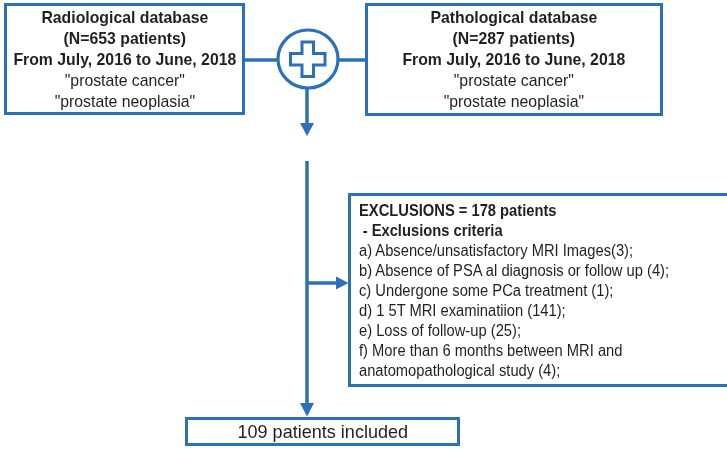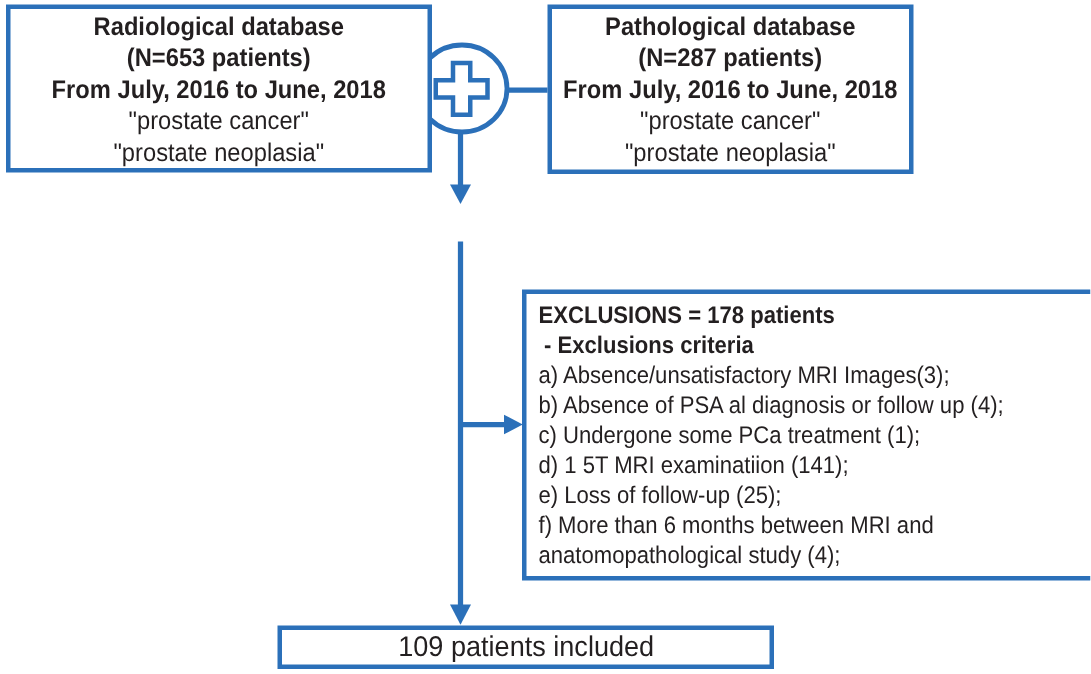--- a/index.html
+++ b/index.html
@@ -47,31 +47,31 @@
     <line x1="307" y1="88" x2="307" y2="124" stroke="#2B70B9" stroke-width="3.5"></line>
     <path d="M300,123 L314,123 L307,136 Z" fill="#2B70B9"></path>
 
     <line x1="307" y1="161" x2="307" y2="404" stroke="#2B70B9" stroke-width="3.5"></line>
     <path d="M300,403 L314,403 L307,416.5 Z" fill="#2B70B9"></path>
 
     <line x1="307" y1="283" x2="337" y2="283" stroke="#2B70B9" stroke-width="3.5"></line>
     <path d="M336,276.5 L336,289.5 L348.5,283 Z" fill="#2B70B9"></path>
   </svg>
 
-  <div class="box box-rad" style="left:4px;top:3px;width:284px;height:112px;">
+  <div class="box box-rad" style="left:4px;top:3px;width:241px;height:112px;">
     <div class="txt">
       <div class="ln b">Radiological database</div>
       <div class="ln b">(N=653 patients)</div>
       <div class="ln b">From July, 2016 to June, 2018</div>
       <div class="ln">"prostate cancer"</div>
       <div class="ln">"prostate neoplasia"</div>
     </div>
   </div>
 
-  <div class="box box-path" style="left:365px;top:3px;width:244px;height:113px;">
+  <div class="box box-path" style="left:365px;top:3px;width:298px;height:113px;">
     <div class="txt">
       <div class="ln b">Pathological database</div>
       <div class="ln b">(N=287 patients)</div>
       <div class="ln b">From July, 2016 to June, 2018</div>
       <div class="ln">"prostate cancer"</div>
       <div class="ln">"prostate neoplasia"</div>
     </div>
   </div>
 
 
@@ -81,19 +81,19 @@
       <div class="b excl-sub">- Exclusions criteria</div>
       <div>a) Absence/unsatisfactory MRI Images(3);</div>
       <div>b) Absence of PSA al diagnosis or follow up (4);</div>
       <div>c) Undergone some PCa treatment (1);</div>
       <div>d) 1 5T MRI examinatiion (141);</div>
       <div>e) Loss of follow-up (25);</div>
       <div>f) More than 6 months between MRI and anatomopathological study (4);</div>
     </div>
   </div>
 
-  <div class="box box-incl" style="left:185px;top:417px;width:331px;height:29px;">
+  <div class="box box-incl" style="left:185px;top:417px;width:275px;height:29px;">
     <div class="txt">
       <div class="ln">109 patients included</div>
     </div>
   </div>
 
 </div>
 
 </body></html>

